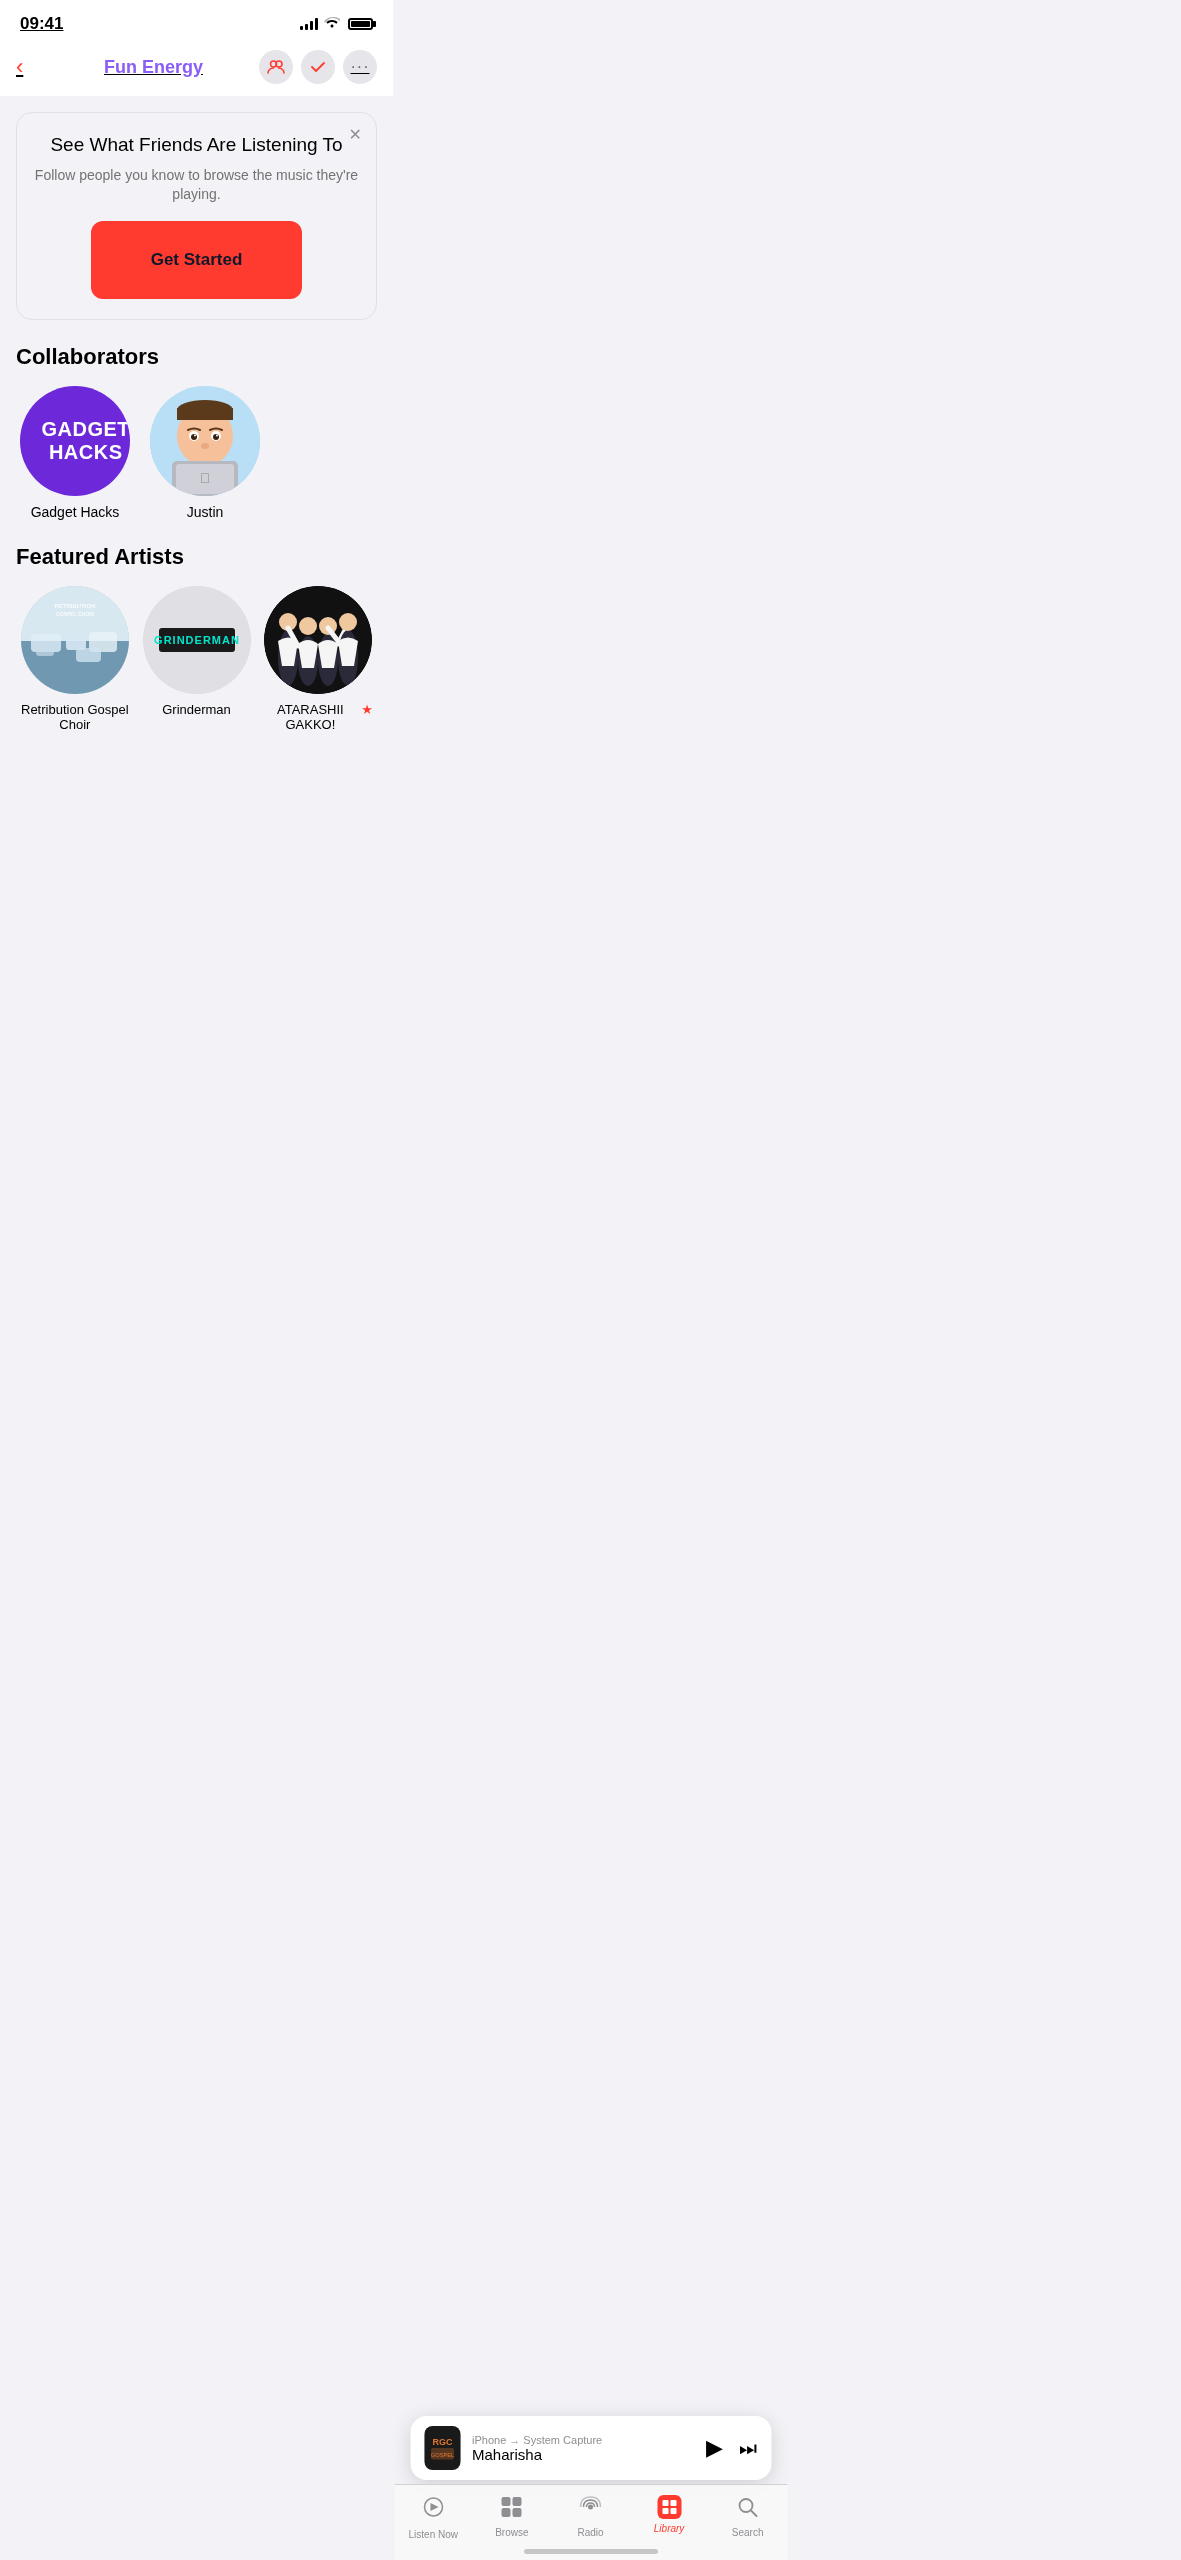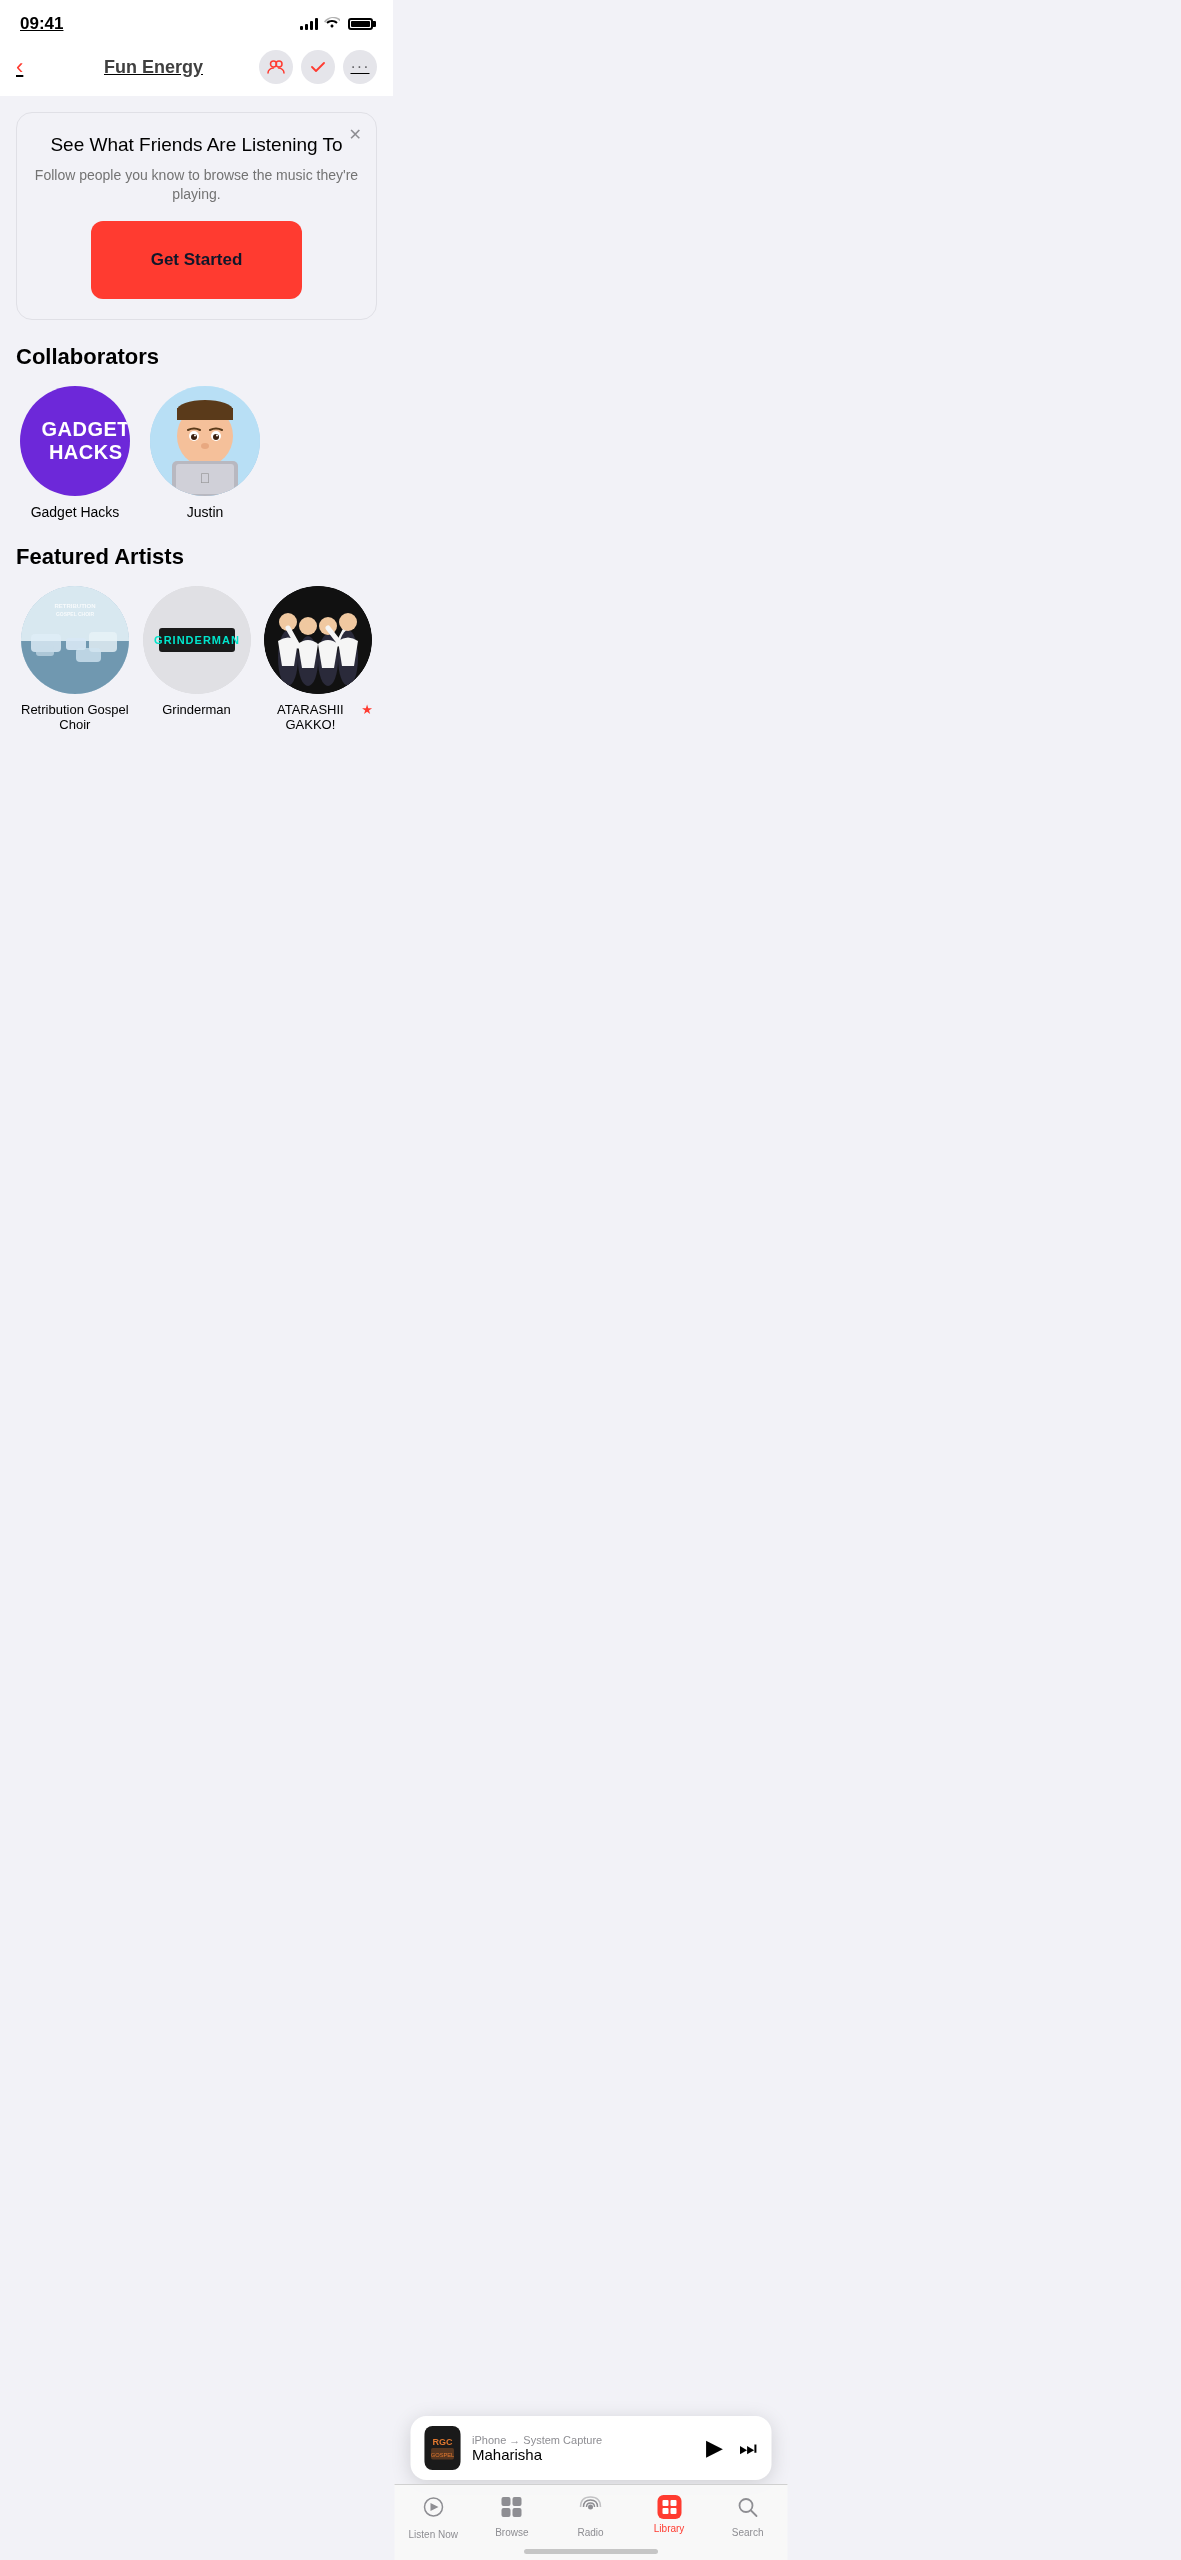--- a/index.html
+++ b/index.html
@@ -87,21 +87,21 @@
     .nav-back {
       color: #ff3b30;
       font-size: 20px;
       font-weight: 300;
       width: 32px;
       cursor: pointer;
     }
     .nav-title {
       font-size: 18px;
       font-weight: 700;
-      color: #404040;
+      color: #8b5cf6;
       flex: 1;
       text-align: center;
     }
     .nav-actions {
       display: flex;
       gap: 8px;
       align-items: center;
     }
     .nav-btn {
       width: 34px;
@@ -335,20 +335,21 @@
       gap: 4px;
       cursor: pointer;
     }
     .tab-label {
       font-size: 10px;
       color: #8e8e93;
     }
     .tab-item.active .tab-icon,
     .tab-item.active .tab-label {
       color: #ff3b30;
+      font-style: italic;
     }
     .tab-library-icon {
       width: 24px;
       height: 24px;
       background: #ff3b30;
       border-radius: 6px;
       display: flex;
       align-items: center;
       justify-content: center;
     }

